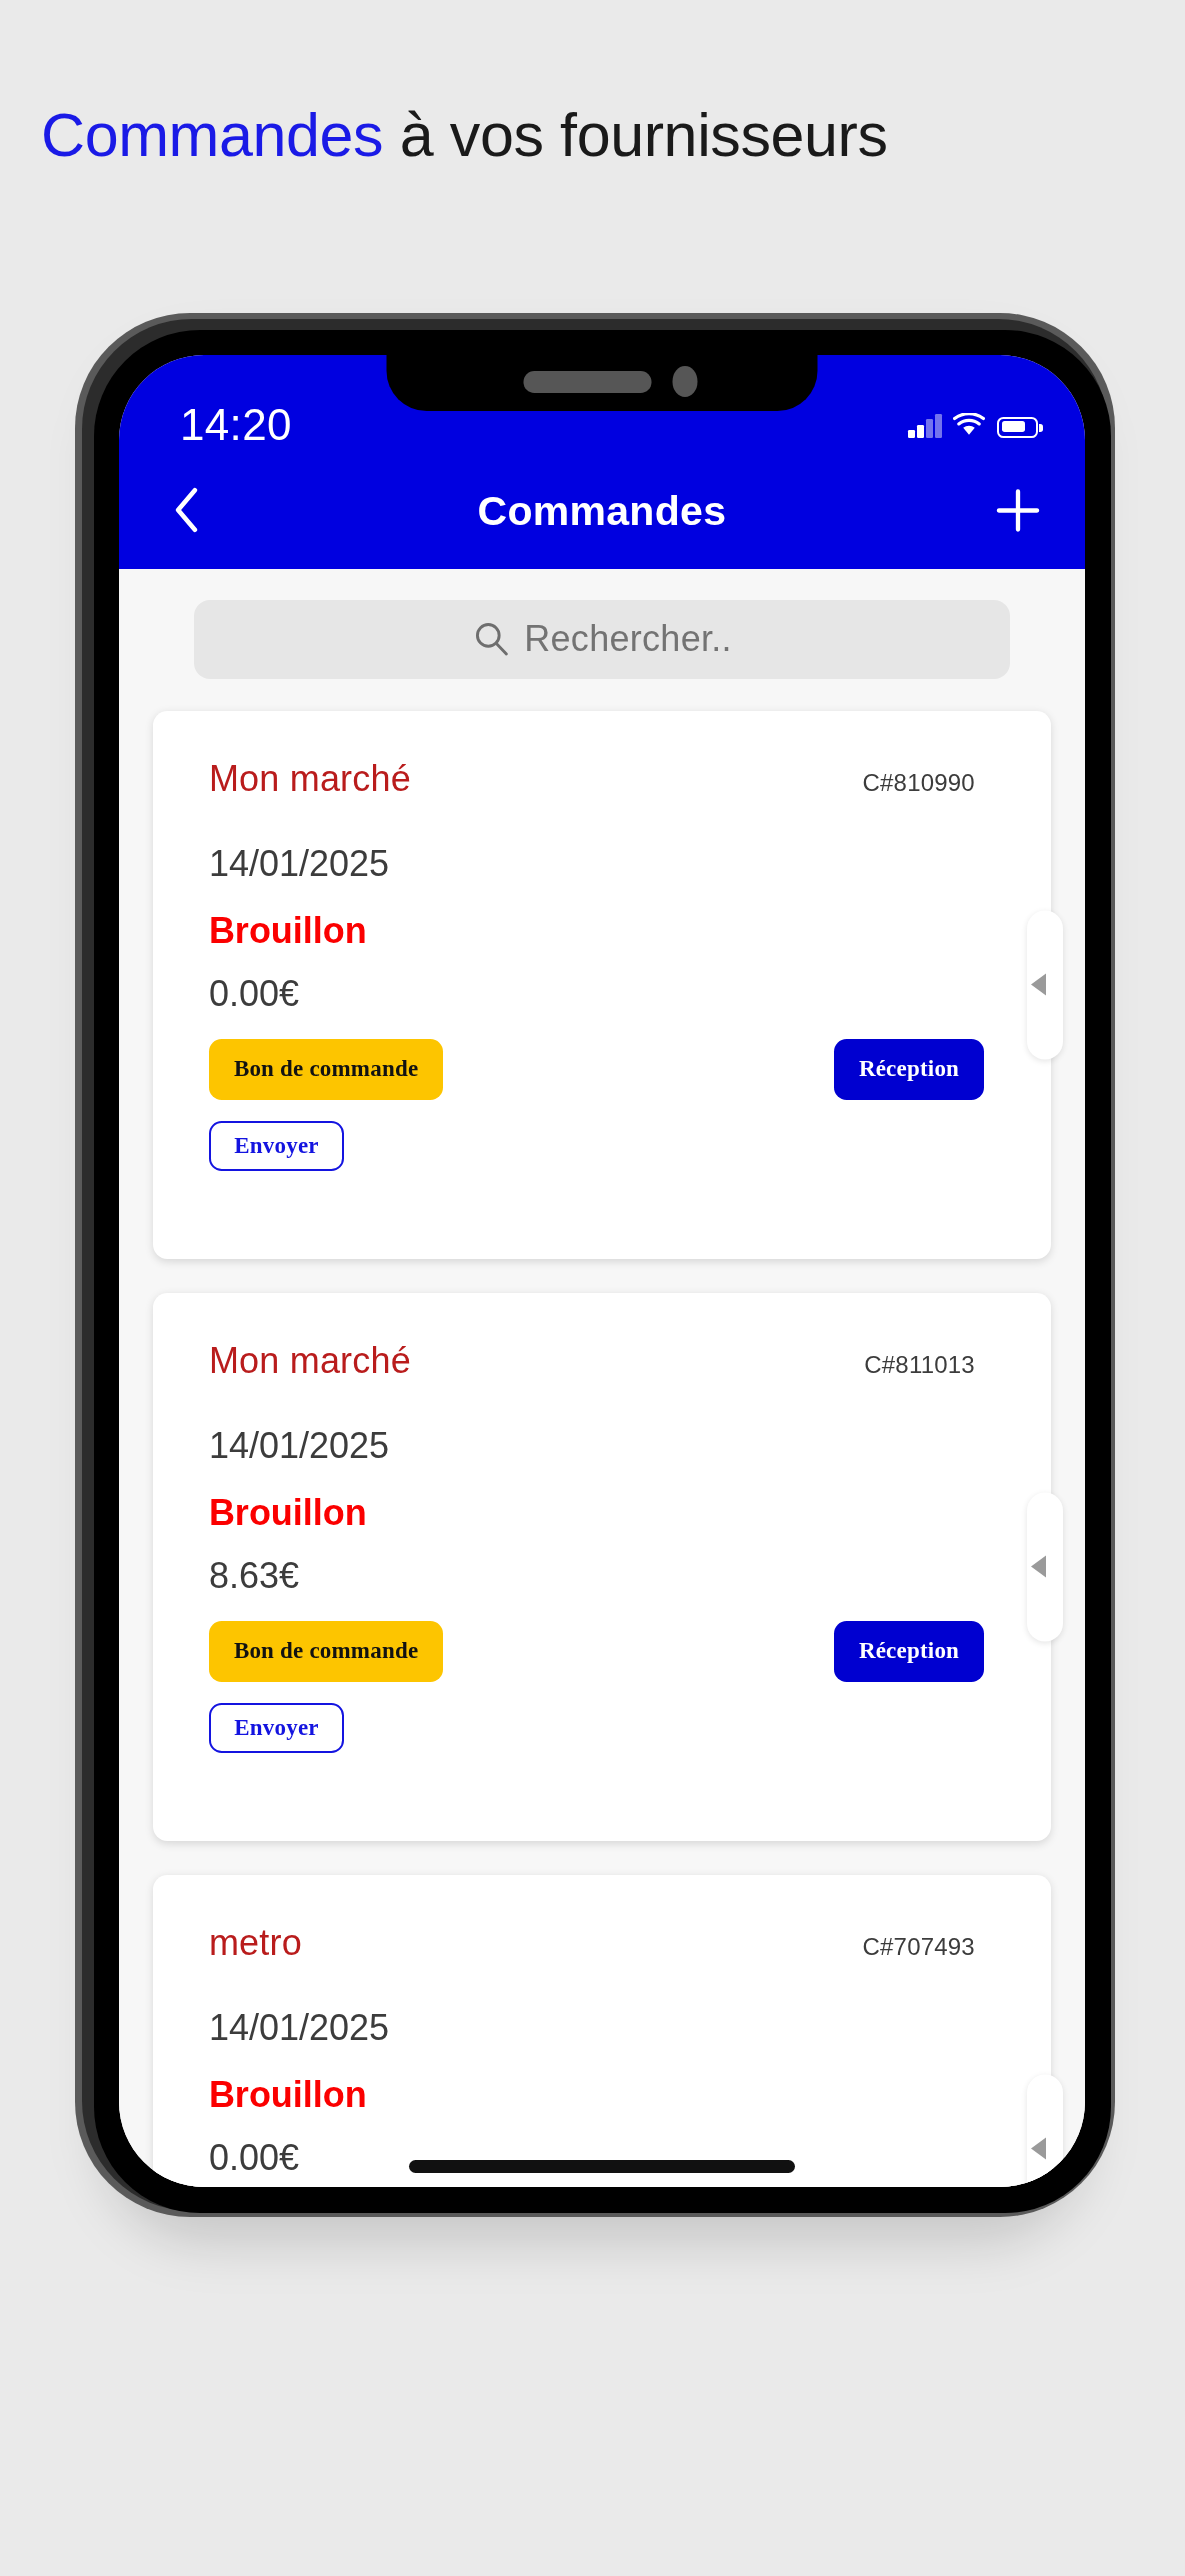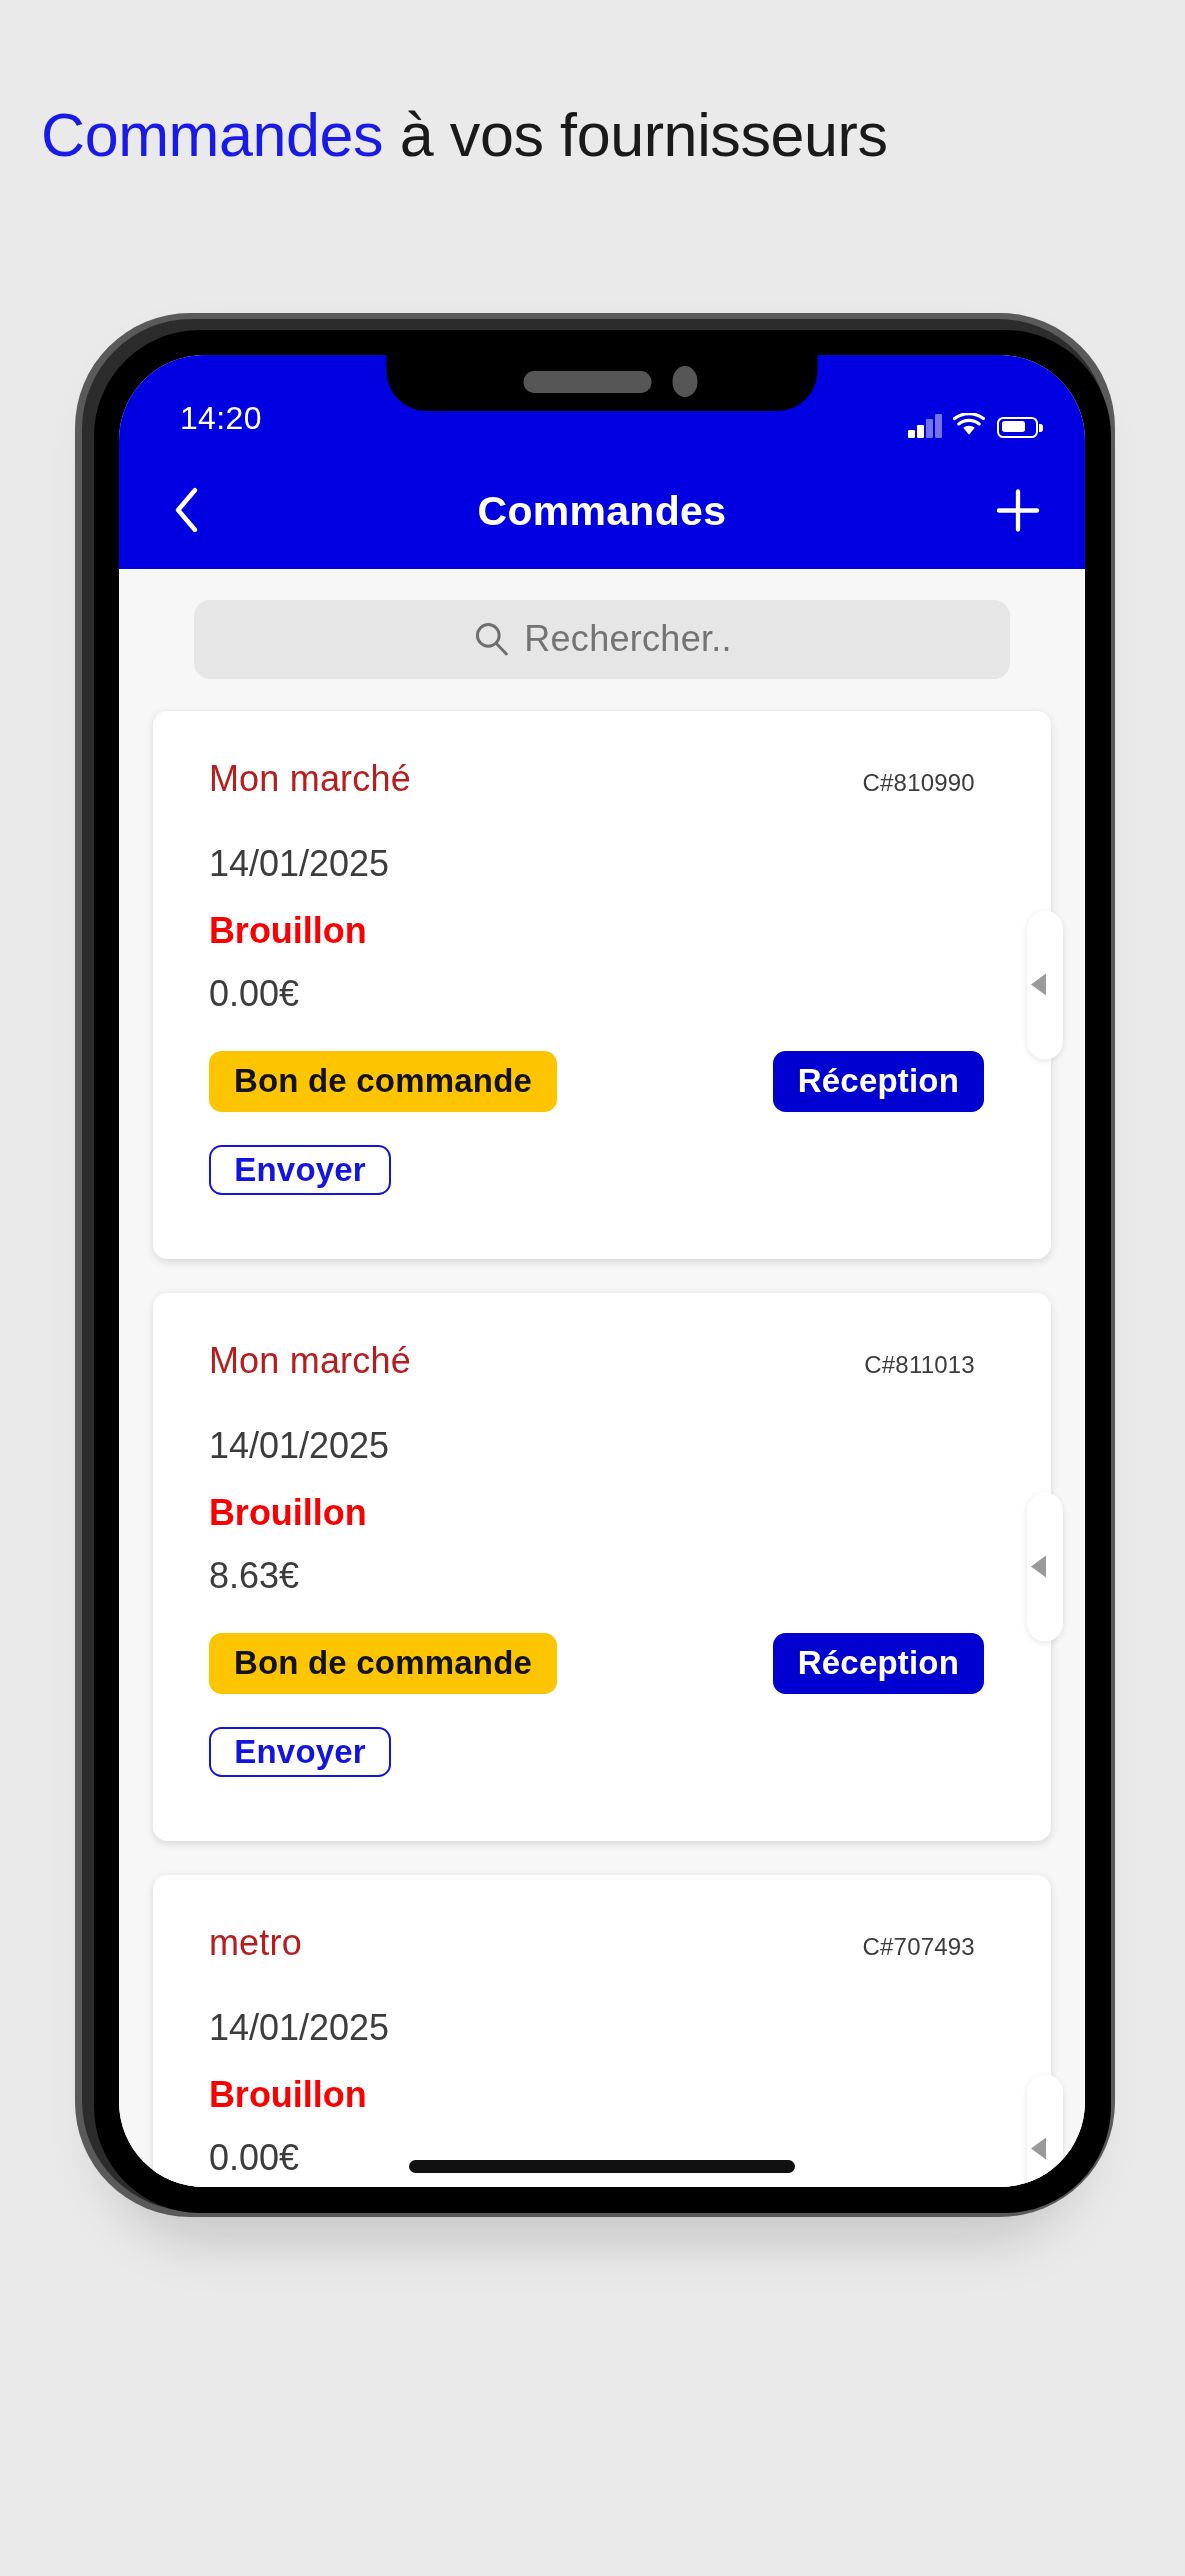--- a/index.html
+++ b/index.html
@@ -133,21 +133,21 @@
     width: 25px;
     height: 30.5px;
     border-radius: 50%;
     background: #565656;
   }
   .status-time {
     position: absolute;
     left: 61px;
     top: 45px;
     color: #ffffff;
-    font-size: 32px;
+    font-size: 44px;
     font-weight: 500;
     letter-spacing: 0.4px;
   }
   .status-right {
     position: absolute;
     right: 47px;
     top: 49px;
     display: flex;
     align-items: flex-end;
     gap: 11.7px;
@@ -303,30 +303,29 @@
     position: relative;
     padding: 0 56px;
     margin-top: 23.4px;
     display: flex;
     align-items: center;
     justify-content: space-between;
   }
   .btn {
     border: none;
     border-radius: 12.6px;
-    font-family: Liberation Sans, sans-serif;
-    font-size: 33px;
+    font-family: Liberation Serif, serif;
+    font-size: 23px;
     font-weight: 700;
     letter-spacing: 0.2px;
     cursor: pointer;
     padding: 0;
     display: flex;
     align-items: center;
     justify-content: center;
-    margin-top: 12px;
   }
   .btn-bdc {
     background: #fdc500;
     color: #121212;
     height: 61px;
     padding: 0 25px;
   }
   .btn-rec {
     background: #0000d0;
     color: #ffffff;

